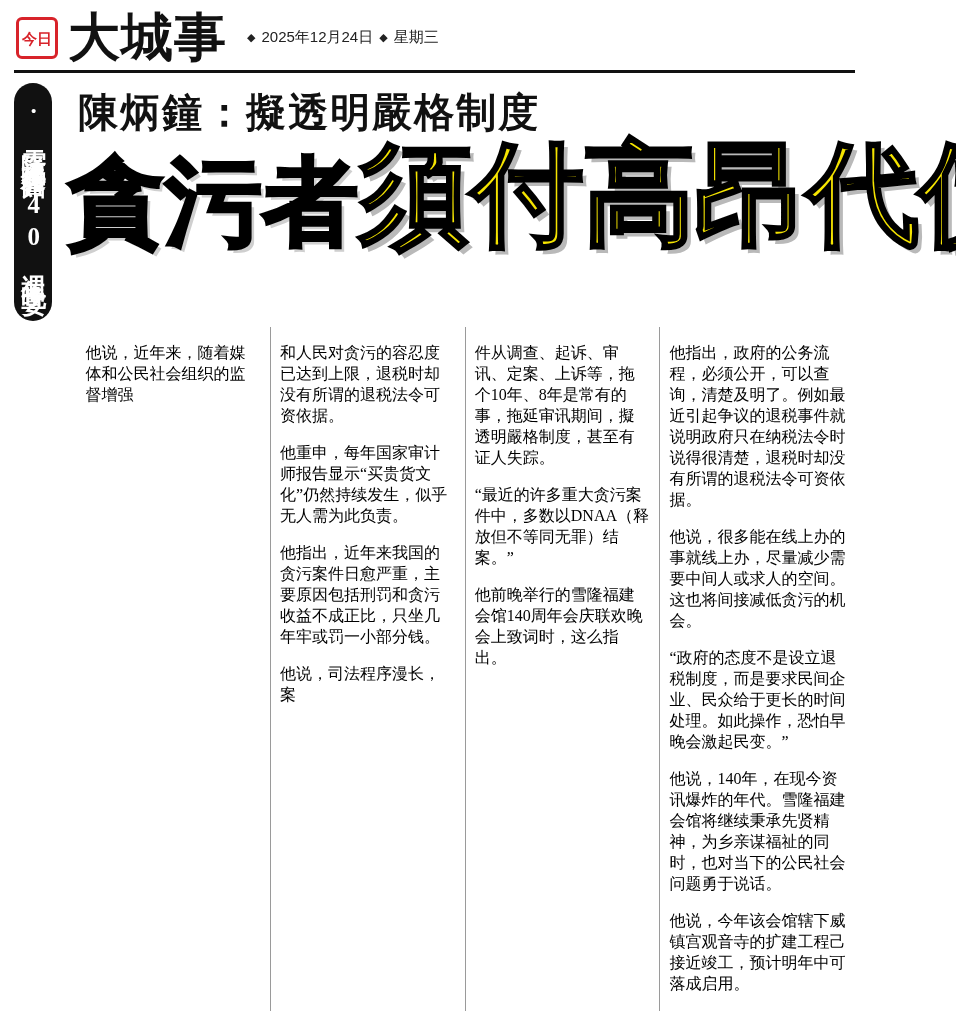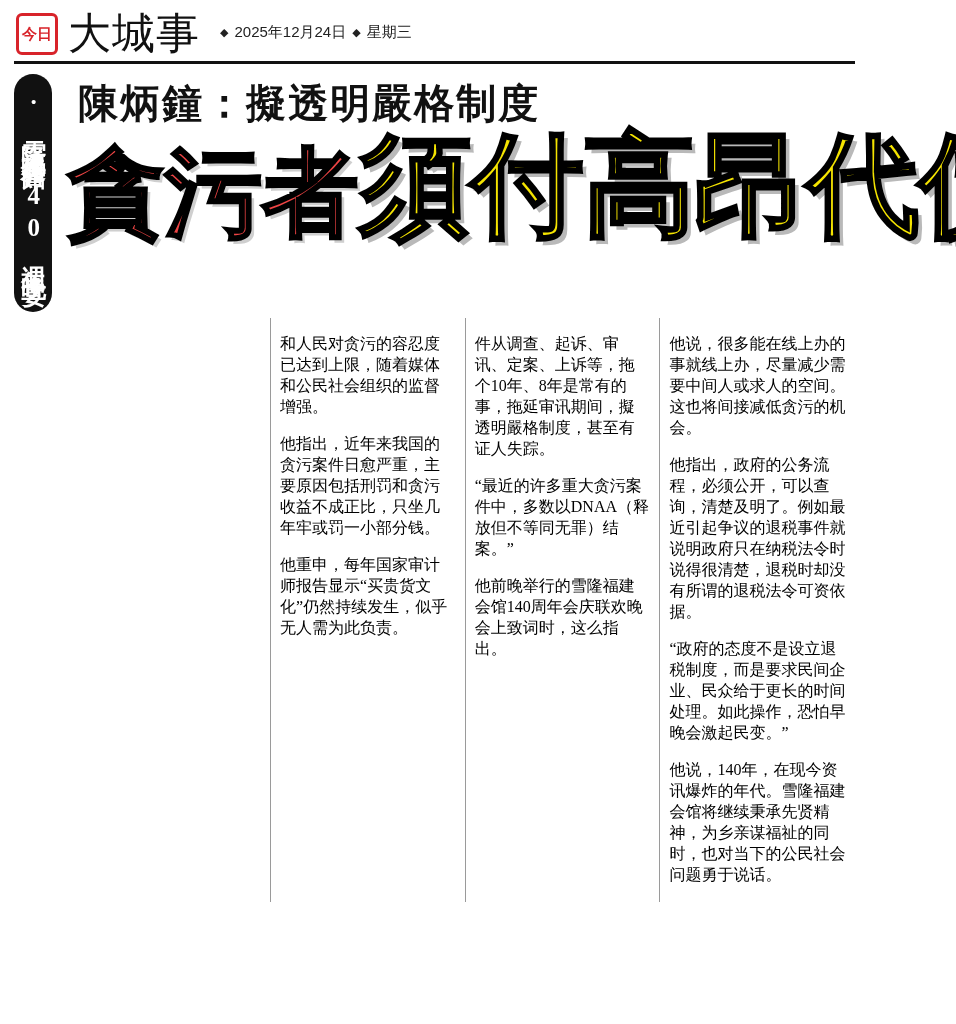--- a/index.html
+++ b/index.html
@@ -34,22 +34,22 @@
     color: #d8232a;
     font-weight: bold;
     font-size: 15px;
     line-height: 1.0;
     font-family: "Liberation Sans", sans-serif;
     flex-direction: column;
     background: #fff;
   }
   .logo-badge span { display: block; }
   .masthead-title {
-    font-size: 43px;
-    font-weight: normal;
+    font-size: 52px;
+    font-weight: bold;
     letter-spacing: 1px;
     color: #111;
     font-family: "Liberation Serif", serif;
     line-height: 1;
   }
   .masthead-date {
     display: flex;
     align-items: center;
     gap: 6px;
     font-size: 15px;
@@ -107,21 +107,21 @@
   .big-headline {
     margin: 2px 0 0 6px;
     display: flex;
     align-items: flex-end;
     line-height: 0.95;
     white-space: nowrap;
   }
   .bh-red {
     font-size: 96px;
     font-weight: bold;
-    color: #ef4444;
+    color: #000000;
     -webkit-text-stroke: 3px #000;
     text-shadow: 4px 4px 0 #cfcfcf;
     font-family: "Liberation Serif", serif;
     letter-spacing: 1px;
   }
   .bh-yellow {
     font-size: 112px;
     font-weight: bold;
     color: #f5e400;
     -webkit-text-stroke: 3px #000;
@@ -171,32 +171,35 @@
       <div class="big-headline">
         <span class="bh-red">貪污者</span>
         <span class="bh-yellow">須付高昂代價</span>
       </div>
     </div>
   </div>
 
   <div class="band1">
     <div class="col-left-block"></div>
     <div class="c">
-    </div>
-    <div class="c">
-      <p>和人民对贪污的容忍度已达到上限，随着媒体和公民社会组织的监督增强。</p>
+      <p>他说，近年来，随着媒体和公民社会组织的监督增强</p>
+    </div>
+    <div class="c">
+      <p>和人民对贪污的容忍度已达到上限，退税时却没有所谓的退税法令可资依据。</p>
+      <p>他重申，每年国家审计师报告显示“买贵货文化”仍然持续发生，似乎无人需为此负责。</p>
       <p>他指出，近年来我国的贪污案件日愈严重，主要原因包括刑罚和贪污收益不成正比，只坐几年牢或罚一小部分钱。</p>
-      <p>他重申，每年国家审计师报告显示“买贵货文化”仍然持续发生，似乎无人需为此负责。</p>
+      <p>他说，司法程序漫长，案</p>
     </div>
     <div class="c">
       <p>件从调查、起诉、审讯、定案、上诉等，拖个10年、8年是常有的事，拖延审讯期间，擬透明嚴格制度，甚至有证人失踪。</p>
       <p>“最近的许多重大贪污案件中，多数以DNAA（释放但不等同无罪）结案。”</p>
       <p>他前晚举行的雪隆福建会馆140周年会庆联欢晚会上致词时，这么指出。</p>
     </div>
     <div class="c">
+      <p>他指出，政府的公务流程，必须公开，可以查询，清楚及明了。例如最近引起争议的退税事件就说明政府只在纳税法令时说得很清楚，退税时却没有所谓的退税法令可资依据。</p>
       <p>他说，很多能在线上办的事就线上办，尽量减少需要中间人或求人的空间。这也将间接减低贪污的机会。</p>
-      <p>他指出，政府的公务流程，必须公开，可以查询，清楚及明了。例如最近引起争议的退税事件就说明政府只在纳税法令时说得很清楚，退税时却没有所谓的退税法令可资依据。</p>
       <p>“政府的态度不是设立退税制度，而是要求民间企业、民众给于更长的时间处理。如此操作，恐怕早晚会激起民变。”</p>
       <p>他说，140年，在现今资讯爆炸的年代。雪隆福建会馆将继续秉承先贤精神，为乡亲谋福祉的同时，也对当下的公民社会问题勇于说话。</p>
+      <p>他说，今年该会馆辖下威镇宫观音寺的扩建工程己接近竣工，预计明年中可落成启用。</p>
     </div>
   </div>
 
 </div>
 
 </body></html>

